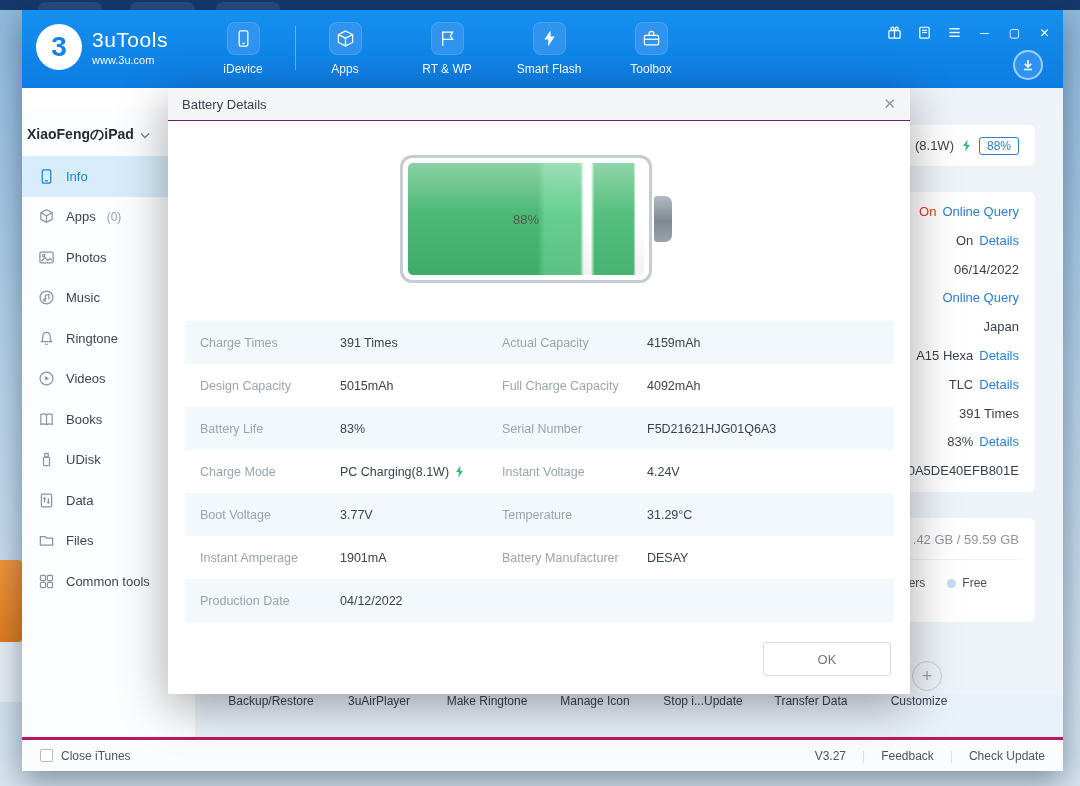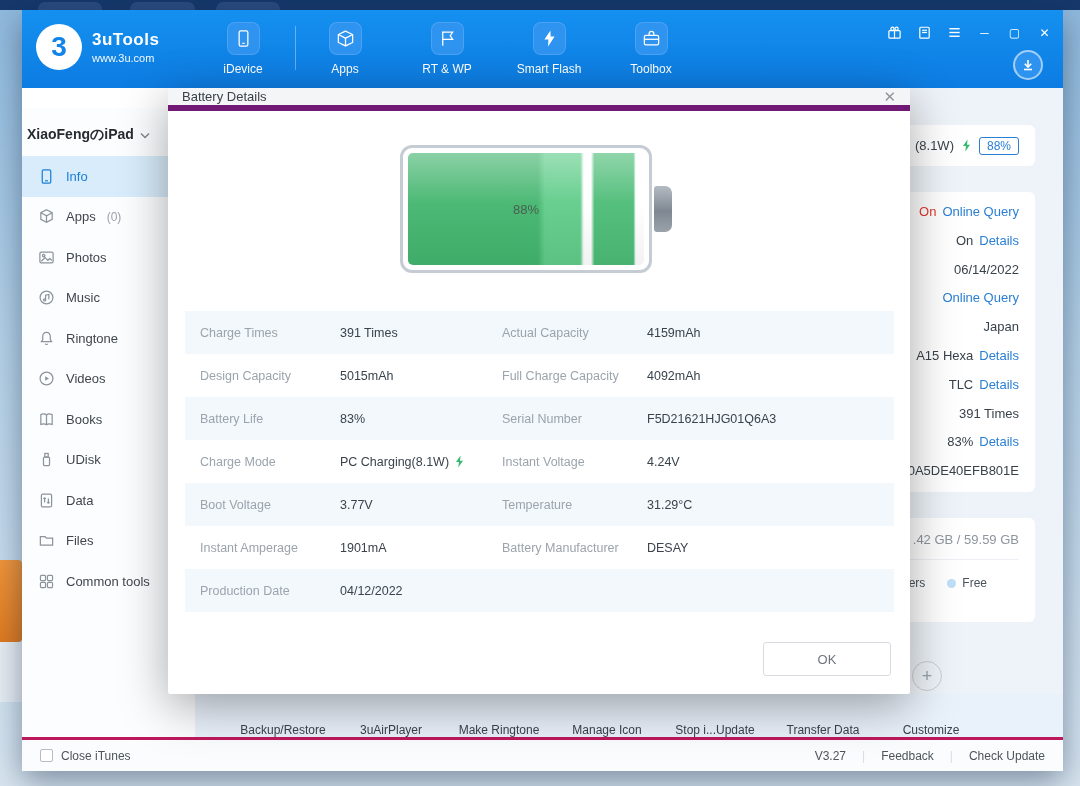--- a/index.html
+++ b/index.html
@@ -22,21 +22,21 @@
   
   .app-window { position:absolute; left:22px; top:10px; width:1041px; height:761px; background:#fff;
     box-shadow:0 10px 30px rgba(10,30,60,.45); z-index:2; display:flex; flex-direction:column; }
 
   
   .app-header { height:78px; flex:none; position:relative; color:#fff;
     background:linear-gradient(180deg,#1490f0 0%,#0d7ce2 100%); }
   .logo { position:absolute; left:14px; top:14px; display:flex; gap:10px; align-items:center; }
   .logo-circle { width:46px; height:46px; border-radius:50%; background:#fff; color:#1283e8;
     font-size:28px; font-weight:bold; display:flex; align-items:center; justify-content:center; }
-  .logo-title { font-size:17px; font-weight:bold; letter-spacing:.5px; }
+  .logo-title { font-size:21px; font-weight:normal; letter-spacing:.5px; }
   .logo-sub { font-size:11px; opacity:.95; margin-top:2px; }
 
   .nav { position:absolute; left:170px; top:12px; display:flex; }
   .nav-item { width:102px; display:flex; flex-direction:column; align-items:center; gap:7px; cursor:default; }
   .nav-tile { width:33px; height:33px; border-radius:8px; background:#2f93f0;
     display:flex; align-items:center; justify-content:center; box-shadow:inset 0 0 0 1px rgba(255,255,255,.14); }
   .nav-label { font-size:12px; }
   .nav-sep { position:absolute; left:273px; top:16px; width:1px; height:44px; background:rgba(255,255,255,.35); }
 
   .header-icons { position:absolute; right:10px; top:14px; display:flex; align-items:center; gap:13px; }
@@ -74,37 +74,37 @@
     font-size:12px; color:#4a525b; align-items:center; }
   .dot { width:9px; height:9px; border-radius:50%; display:inline-block; margin-right:6px; }
   .dot-others{ background:#3d4a5c; } .dot-free{ background:#bfdef7; }
   .legend-item { display:flex; align-items:center; }
 
   .customize-btn { position:absolute; left:716px; top:573px; width:30px; height:30px; border-radius:50%;
     border:1px solid #c8ced5; color:#9aa2aa; font-size:18px; line-height:1;
     display:flex; align-items:center; justify-content:center; background:transparent; cursor:pointer; }
 
   .toolbar { position:absolute; left:0; right:0; bottom:0; height:43px; background:#e9f1fb;
-    display:flex; padding-left:33px; align-items:flex-end; }
+    display:flex; padding-left:21px; align-items:flex-start; }
   .tb-item { width:108px; text-align:center; font-size:12px; color:#39424b; cursor:pointer; white-space:nowrap; }
 
   
   .status-bar { height:34px; flex:none; background:#fbfcfd; border-top:3px solid #be185d;
     display:flex; align-items:center; justify-content:space-between; padding:0 18px;
     font-size:12px; color:#4d545b; }
   .sb-left { display:flex; align-items:center; gap:8px; }
   .checkbox { width:13px; height:13px; border:1px solid #b5bcc3; border-radius:2px; background:#fff; cursor:pointer; }
   .sb-right { display:flex; align-items:center; gap:16px; }
   .sb-div { color:#d9dde2; }
   .sb-link { cursor:pointer; }
 
   
   .modal { position:absolute; left:168px; top:88px; width:742px; height:606px; background:#fff;
     box-shadow:0 12px 48px rgba(0,0,0,.35); z-index:10; border-radius:2px; }
-  .modal-header { height:23px; background:#f3f5f7; border-bottom:6px solid #701a75;
+  .modal-header { height:33px; background:#f3f5f7; border-bottom:1px solid #701a75;
     display:flex; align-items:center; justify-content:space-between; padding:0 14px;
     font-size:13px; color:#3a4149; border-radius:2px 2px 0 0; }
   .modal-close { color:#90969c; font-size:15px; cursor:pointer; }
 
   .battery-wrap { position:relative; height:200px; }
   .battery-shell { position:absolute; left:232px; top:34px; width:252px; height:128px;
     border:3px solid #c6ccd4; border-radius:12px; background:#fff; padding:5px; }
   .battery-fill { width:100%; height:100%; border-radius:5px; position:relative; overflow:hidden;
     background:linear-gradient(90deg,
       #43b56e 0%, #43b56e 55%,

